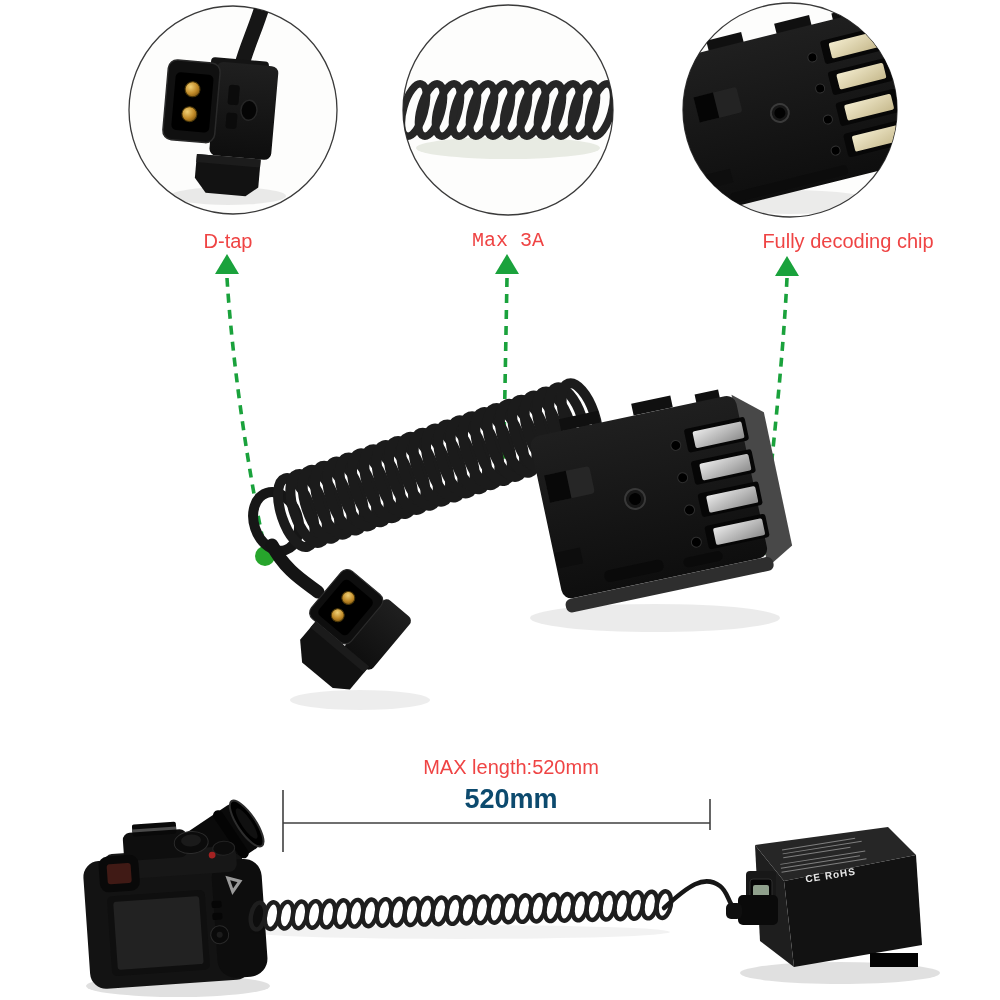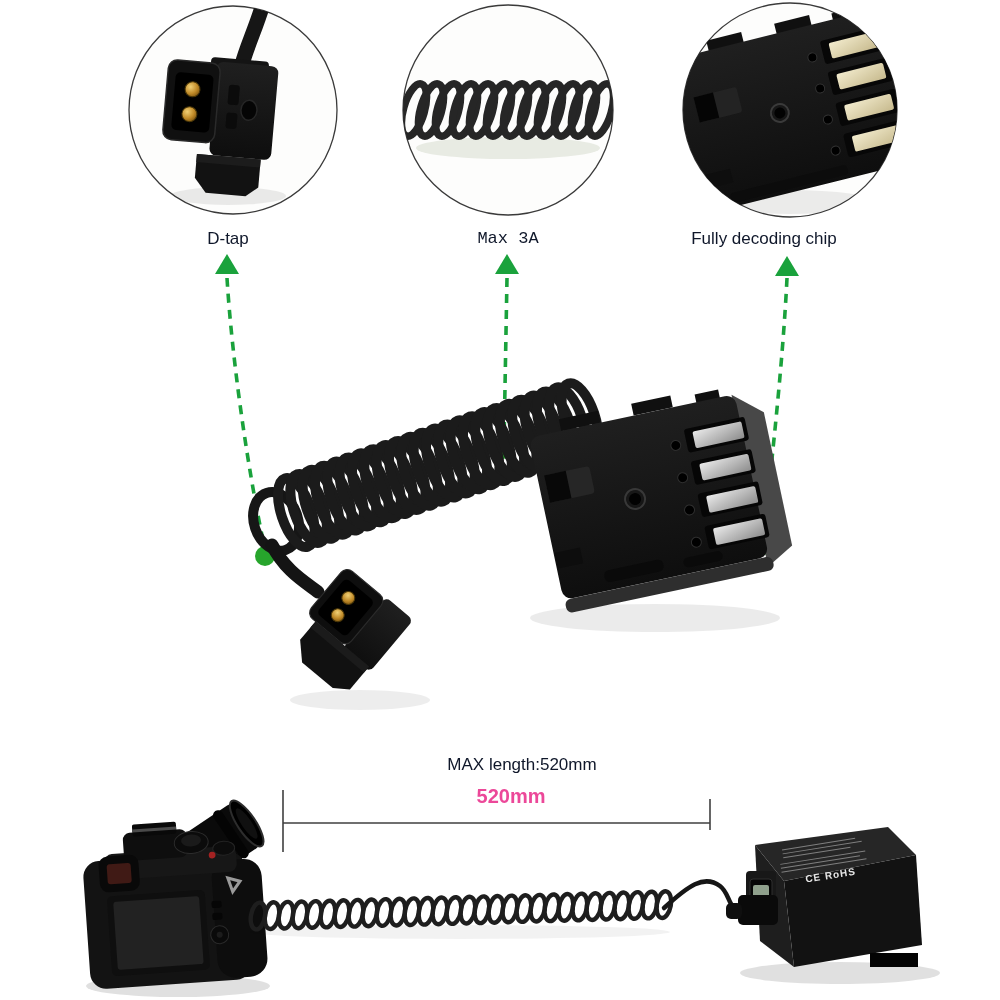--- a/index.html
+++ b/index.html
@@ -3,23 +3,23 @@
 <meta charset="utf-8">
 <style>
   html,body{margin:0;padding:0;background:#fff;}
   .stage{
     position:relative;width:1000px;height:1000px;background:#ffffff;overflow:hidden;
     font-family:"Liberation Sans",sans-serif;
   }
   .stage svg{position:absolute;left:0;top:0;}
   .label{
     position:absolute;transform:translateX(-50%);white-space:nowrap;
-    color:#0f172a;font-size:17px;line-height:1.1;
+    color:#ef4444;font-size:20px;line-height:1.1;
   }
-  .label.bold{font-weight:bold;font-size:20px;color:#ec4899;}
+  .label.bold{font-weight:bold;font-size:27px;color:#0c4a6e;}
 </style>
 </head>
 <body>
 
 <div class="stage">
 
   <svg width="1000" height="1000" viewBox="0 0 1000 1000">
     <defs>
       <radialGradient id="goldGrad" cx="35%" cy="35%" r="75%">
         <stop offset="0" stop-color="#f0cf74"></stop>
@@ -310,17 +310,17 @@
       <rect x="-80" y="-18" width="22" height="40" rx="3" fill="#060606" stroke="#2e2e2e" stroke-width="1"></rect>
       <rect x="-77" y="-12" width="16" height="26" rx="2" fill="#8fa08c"></rect>
       <rect x="40" y="56" width="48" height="14" fill="#030303"></rect>
       <rect x="-92" y="-2" width="40" height="30" rx="5" fill="#0a0a0a"></rect>
       <rect x="-104" y="6" width="16" height="16" rx="5" fill="#0f0f0f"></rect>
     </g>
   </svg>
 
   <div class="label" style="left:228px;top:230px;">D-tap</div>
   <div class="label" style="left:508px;top:230px;font-family:Liberation Mono, monospace;">Max 3A</div>
-  <div class="label" style="left:764px;top:230px;">Fully decoding chip</div>
-  <div class="label" style="left:522px;top:756px;">MAX length:520mm</div>
+  <div class="label" style="left:848px;top:230px;">Fully decoding chip</div>
+  <div class="label" style="left:511px;top:756px;">MAX length:520mm</div>
   <div class="label bold" style="left:511px;top:785px;">520mm</div>
 
 </div>
 
 </body></html>

